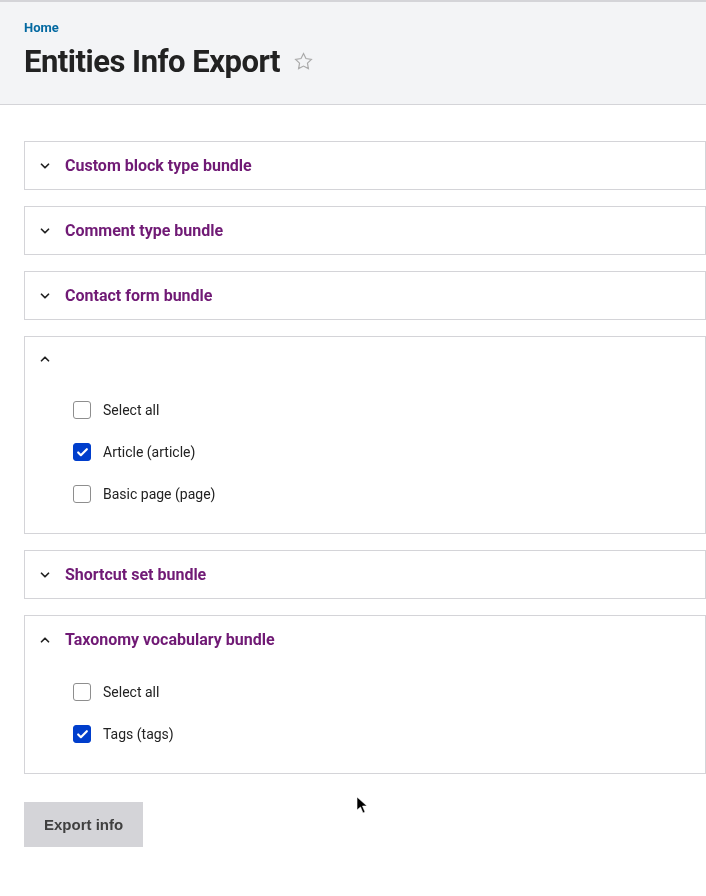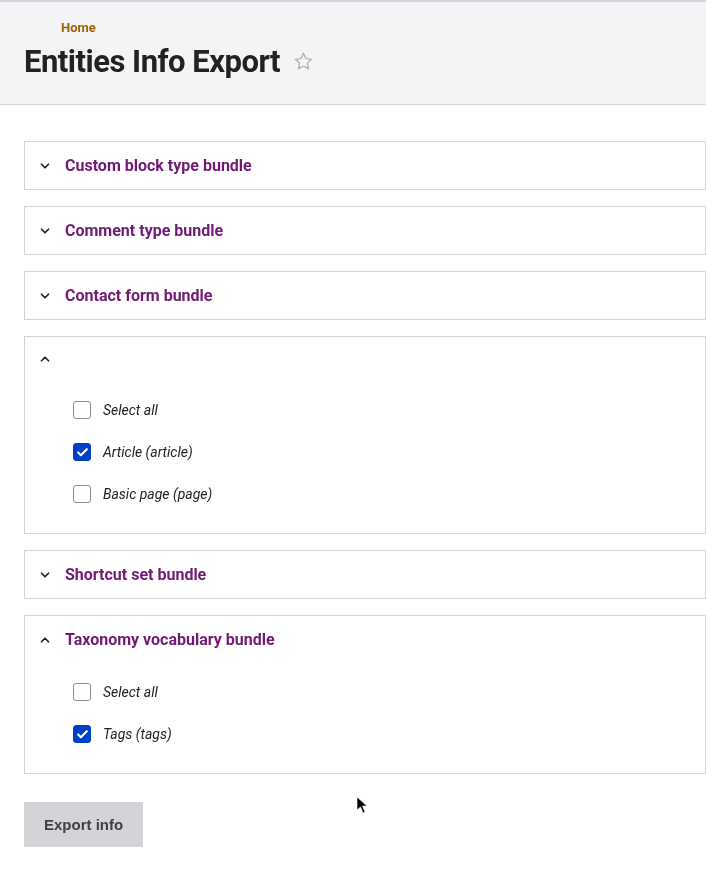--- a/index.html
+++ b/index.html
@@ -1,27 +1,27 @@
 <!DOCTYPE html>
 <html><head>
   <meta charset="utf-8">
   <style>
     * { box-sizing: border-box; margin: 0; padding: 0; }
     body { font-family: -apple-system, BlinkMacSystemFont, "Segoe UI", Roboto, sans-serif; background: #fff; width: 706px; }
     .header-region { background: #f3f4f6; border-bottom: 1px solid #d4d4d8; padding: 18px 24px 24px; border-top: 2px solid #d4d4d8; }
-    .breadcrumb { font-size: 13px; font-weight: 700; color: #a16207; margin-bottom: 8px; margin-left: 37px; }
+    .breadcrumb { font-size: 13px; font-weight: 700; color: #0369a1; margin-bottom: 8px; }
     .title-row { display: flex; align-items: center; gap: 14px; }
     .page-title { font-size: 31px; font-weight: 700; color: #222; letter-spacing: -0.5px; }
     .star-icon { width: 19px; height: 19px; display: inline-flex; align-items: center; justify-content: center; }
     .content { padding: 36px 0 24px 24px; }
     .bundle { border: 1px solid #d4d4d8; background: #fff; margin-bottom: 16px; }
     .bundle-header { display: flex; align-items: center; gap: 12px; padding: 14px 12px; cursor: pointer; }
     .chevron { width: 16px; height: 16px; display: inline-flex; align-items: center; justify-content: center; flex-shrink: 0; }
     .bundle-title { font-size: 16px; font-weight: 700; color: #701a75; }
-    .bundle-body { padding: 8px 12px 18px 48px; font-style: italic; }
+    .bundle-body { padding: 8px 12px 18px 48px; }
     .option-row { display: flex; align-items: center; gap: 12px; padding: 12px 0; }
     .cb { width: 18px; height: 18px; border: 1.5px solid #8e8e8e; border-radius: 3px; background: #fff; display: inline-flex; align-items: center; justify-content: center; cursor: pointer; flex-shrink: 0; }
     .cb.checked { background: #003ecc; border-color: #003ecc; }
     .cb.checked svg { display: block; }
     .cb svg { display: none; }
     .option-label { font-size: 14px; color: #222; }
     .actions { padding: 12px 0 0 0; }
     .export-btn { background: #d4d4d8; border: none; padding: 14px 20px; font-size: 15px; font-weight: 700; color: #404040; cursor: pointer; }
     .cursor-overlay { position: absolute; pointer-events: none; }
   </style>

